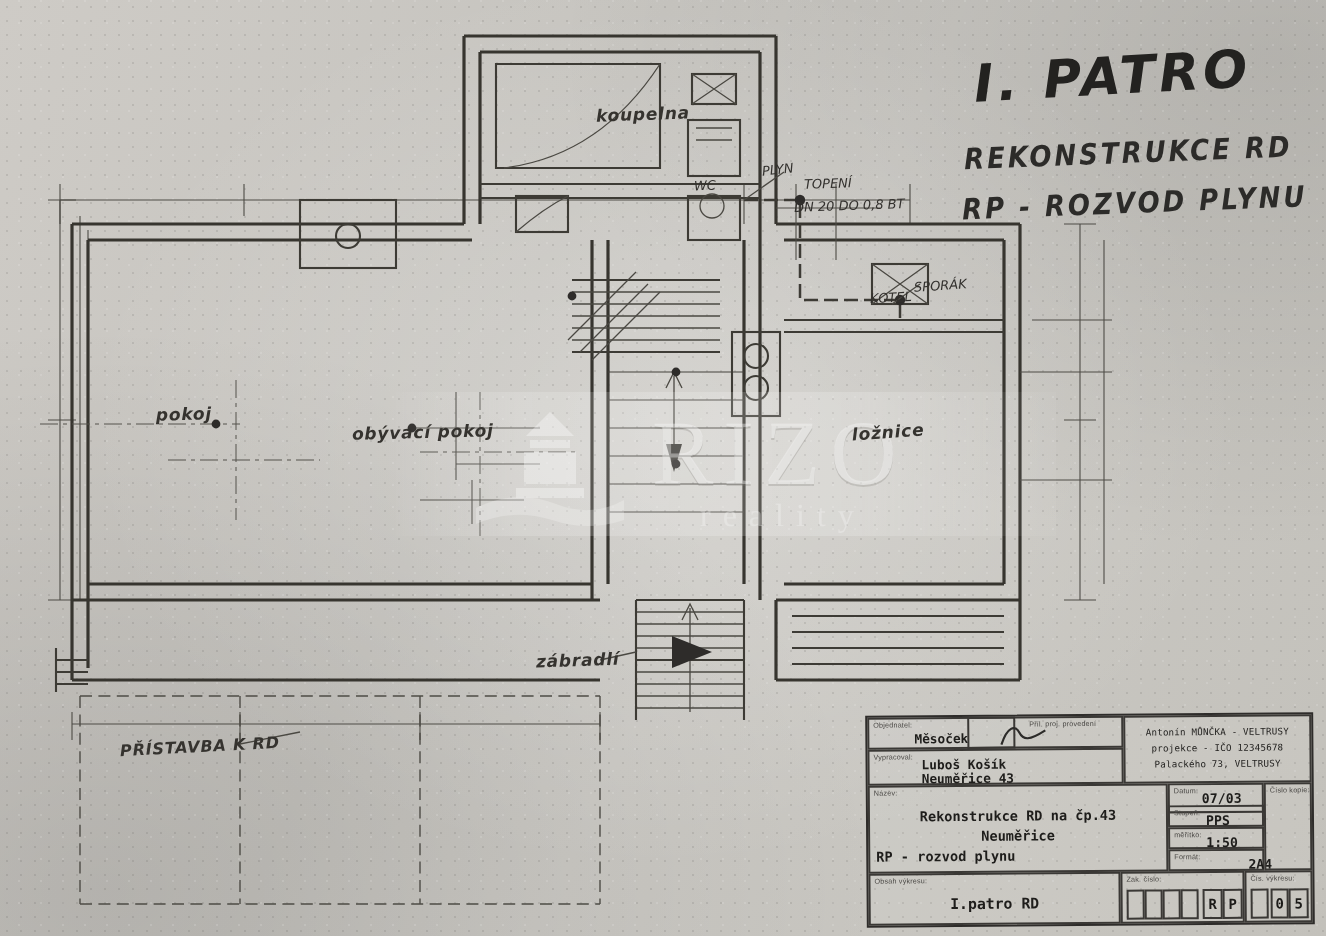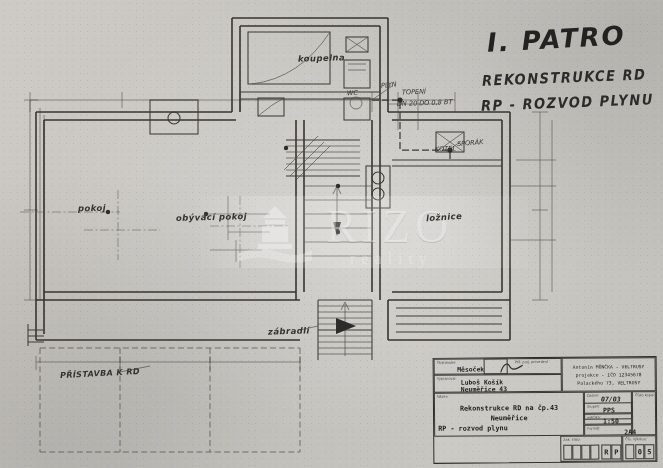--- a/index.html
+++ b/index.html
@@ -376,40 +376,44 @@
       <span class="tb-val" style="top:10px;font-size:6.4px;padding-left:26px;text-align:left;">Neuměřice 43</span>
     </div>
 
     <div class="tb-cell" style="left:0;top:34px;width:150px;height:44px;">
       <span class="tb-lbl">Název:</span>
       <span class="tb-val" style="top:11px;font-size:6.8px;">Rekonstrukce RD na čp.43</span>
       <span class="tb-val" style="top:21px;font-size:6.8px;">Neuměřice</span>
       <span class="tb-val left" style="top:31px;font-size:6.8px;">RP - rozvod plynu</span>
     </div>
 
-    <div class="tb-cell" style="left:150px;top:34px;width:48px;height:28px;font-style:italic;">
+    <div class="tb-cell" style="left:150px;top:34px;width:48px;height:15px;">
       <span class="tb-lbl">Datum:</span>
       <span class="tb-val" style="top:3px;left:16px;width:auto;font-size:6.6px;">07/03</span>
     </div>
     <div class="tb-cell" style="left:150px;top:45px;width:48px;height:11px;padding-left:24px;">
       <span class="tb-lbl">Stupeň:</span>
       <span class="tb-val" style="top:3px;left:18px;width:auto;font-size:6.6px;">PPS</span>
     </div>
     <div class="tb-cell" style="left:150px;top:56px;width:48px;height:11px;">
       <span class="tb-lbl">měřítko:</span>
       <span class="tb-val" style="top:3px;left:18px;width:auto;font-size:6.6px;">1:50</span>
     </div>
     <div class="tb-cell" style="left:150px;top:67px;width:48px;height:11px;">
       <span class="tb-lbl">Formát:</span>
       <span class="tb-val" style="top:3px;left:18px;width:auto;font-size:6.6px;margin-left:21px;">2A4</span>
     </div>
     <div class="tb-cell" style="left:198px;top:34px;width:24px;height:44px;">
       <span class="tb-lbl">Číslo kopie:</span>
     </div>
 
+    <div class="tb-cell" style="left:0;top:78px;width:126px;height:26px;">
+      <span class="tb-lbl">Obsah výkresu:</span>
+      <span class="tb-val" style="top:10px;font-size:7.4px;">I.patro RD</span>
+    </div>
 
     <div class="tb-cell" style="left:126px;top:78px;width:62px;height:26px;">
       <span class="tb-lbl">Zak. číslo:</span>
       <div class="codebox" style="left:2px;top:8px;width:9px;height:15px;line-height:15px;"></div>
       <div class="codebox" style="left:11px;top:8px;width:9px;height:15px;line-height:15px;"></div>
       <div class="codebox" style="left:20px;top:8px;width:9px;height:15px;line-height:15px;"></div>
       <div class="codebox" style="left:29px;top:8px;width:9px;height:15px;line-height:15px;"></div>
       <div class="codebox" style="left:40px;top:8px;width:10px;height:15px;line-height:15px;">R</div>
       <div class="codebox" style="left:50px;top:8px;width:10px;height:15px;line-height:15px;">P</div>
     </div>

